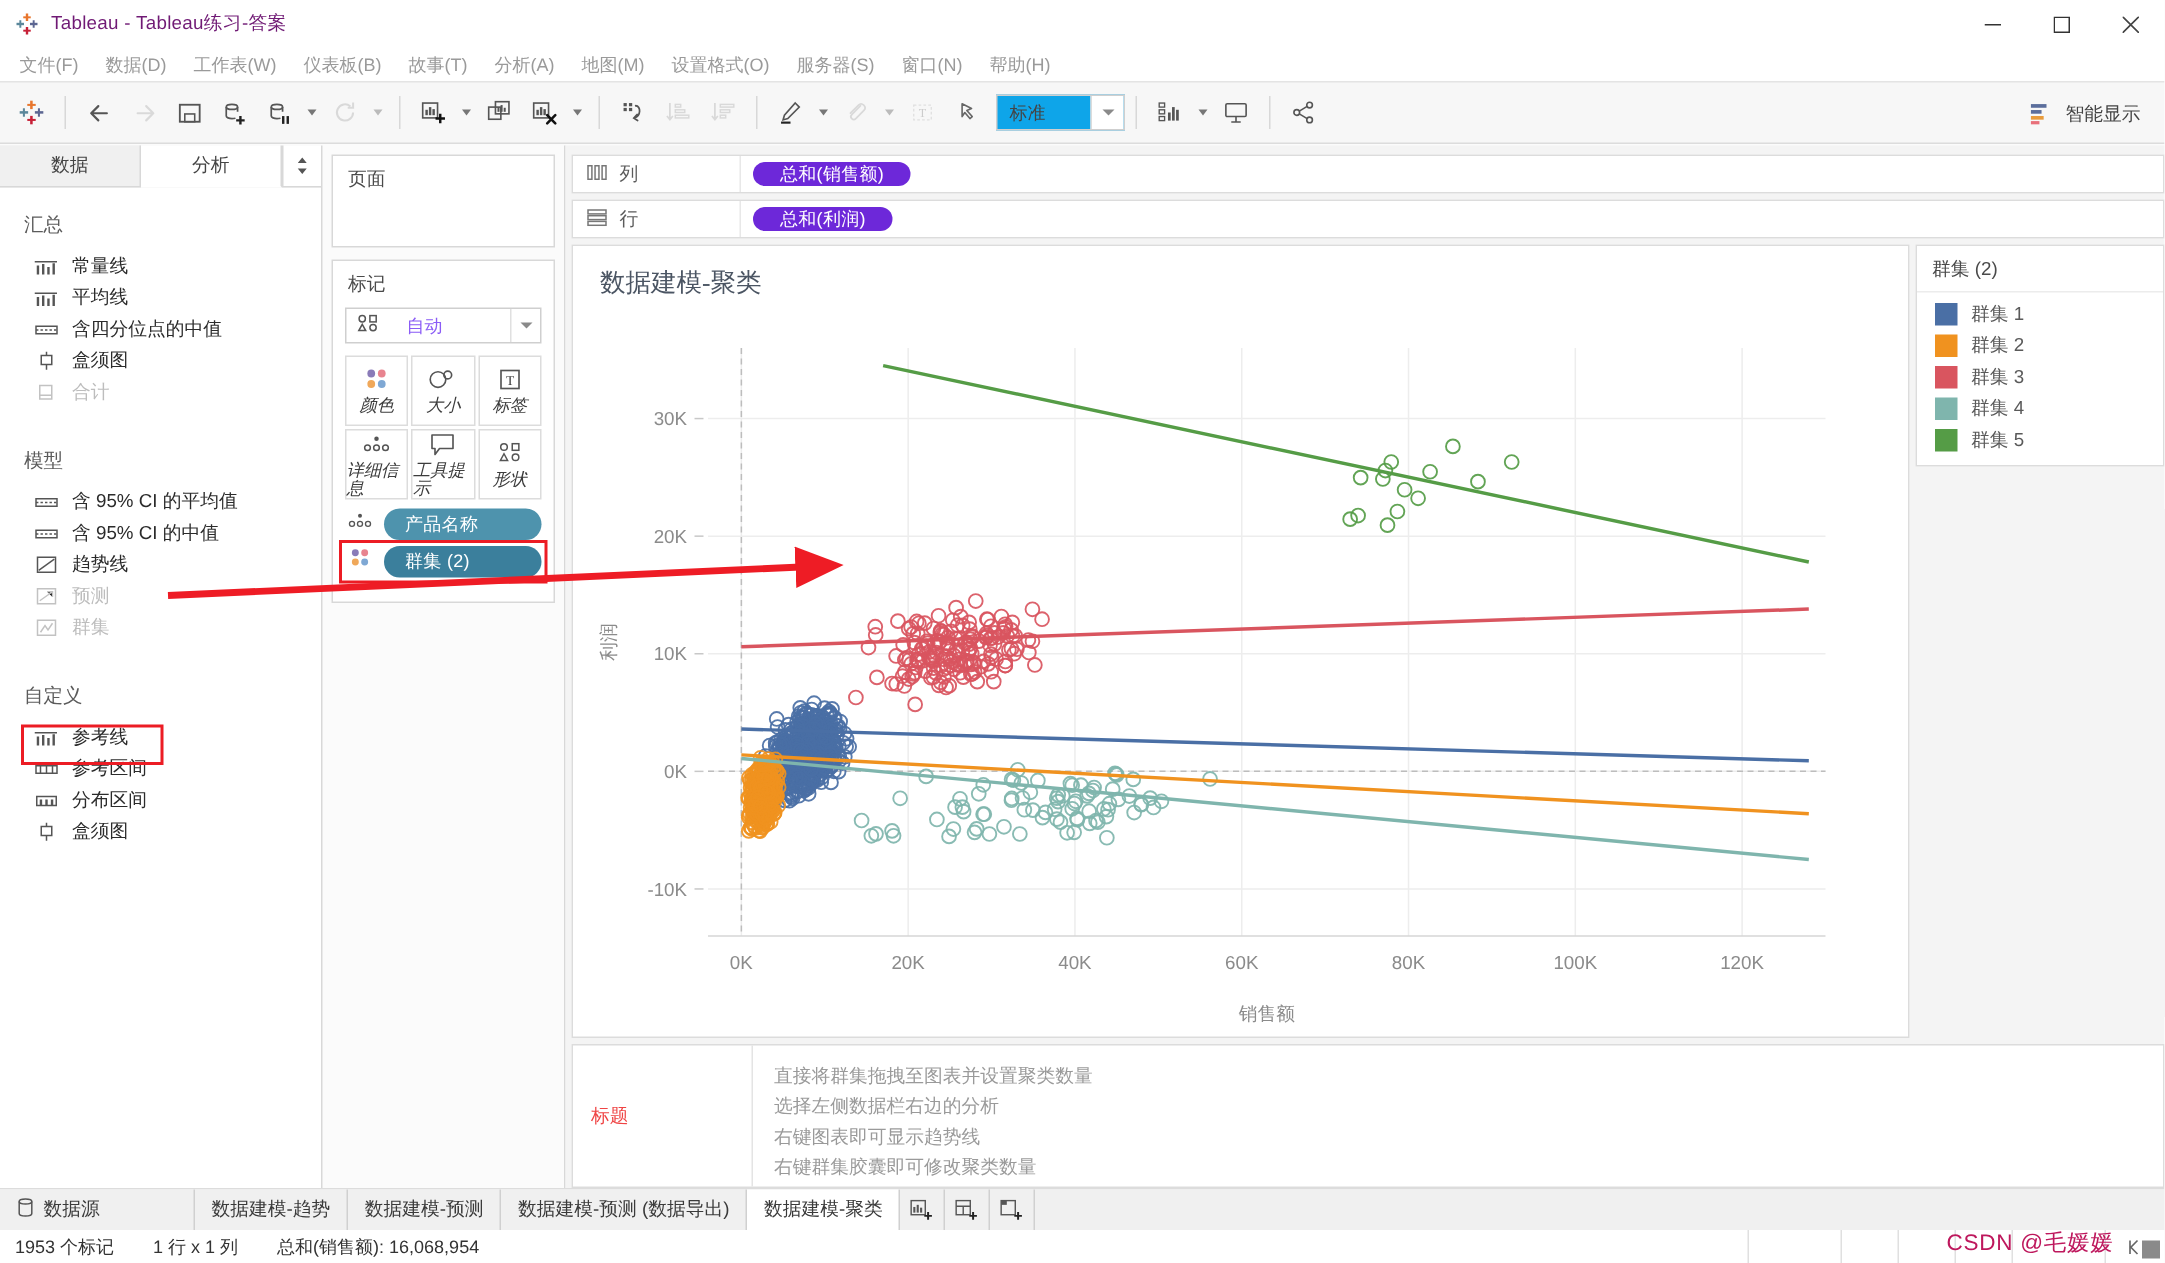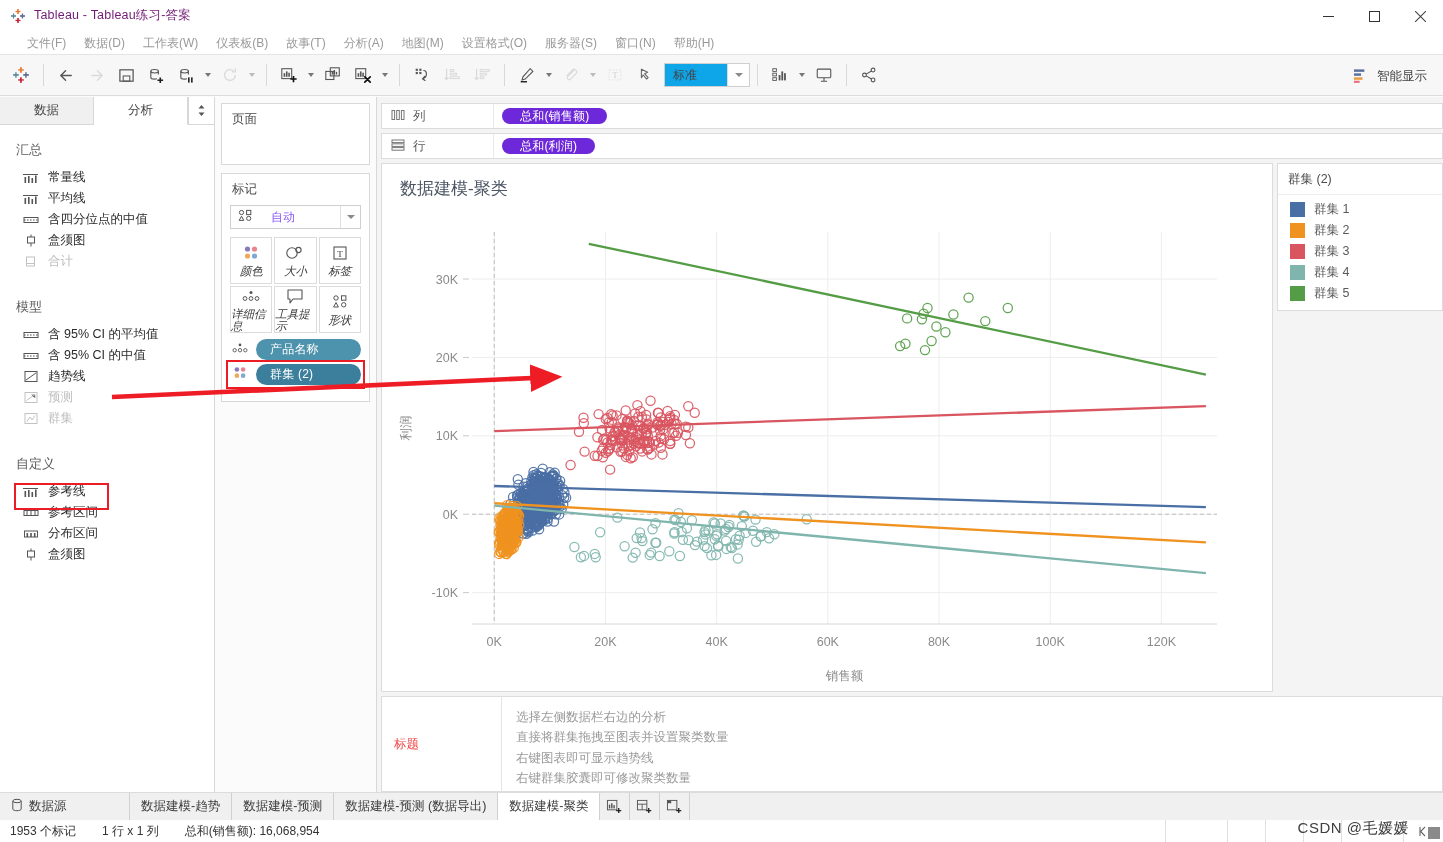--- a/index.html
+++ b/index.html
@@ -18,21 +18,21 @@
   }
   .tb-icon { width: 16px; height: 16px; margin: 0 8px 0 10px; position: relative; }
   .tb-icon svg { display:block; }
   .tb-title { font-size: 12.5px; color: #701a75; letter-spacing: .2px; }
   .winbtns { position: absolute; right: 0; top: 0; height: 32px; display: flex; }
   .winbtn { width: 46px; height: 32px; display:flex; align-items:center; justify-content:center; color:#444; }
   .winbtn svg { display:block; }
 
   
   .menubar {
-    height: 22px; display: flex; align-items: center; padding-left: 18px;
+    height: 22px; display: flex; align-items: center; padding-left: 4px;
     background: #ffffff; font-size: 12px; color: #9a9a9a;
   }
   .menu-item { padding: 2px 9px; white-space: nowrap; cursor: default; }
 
   
   .toolbar {
     height: 42px; background: #f7f7f7; border-top: 1px solid #e4e4e4;
     border-bottom: 1px solid #dcdcdc; display: flex; align-items: center;
     padding-left: 6px; position: relative;
   }
@@ -145,21 +145,21 @@
   .tabspacer { flex:1; background:#f0f0f0; border-right:none; }
   .newbtn { width:30px; display:flex; align-items:center; justify-content:center; border-right:1px solid #d0d0d0; background:#f0f0f0; color:#4a4a4a;}
   .statusbar { height: 22px; background:#fff; display:flex; align-items:center; font-size:12px; color:#333; position:relative; }
   .st { padding-right: 26px; white-space:nowrap; }
   .st:first-child { padding-left: 10px; }
   .status-right { position:absolute; right:0; top:0; bottom:0; display:flex; align-items:stretch; }
   .sr-cell { width: 38px; border-left:1px solid #e0e0e0; }
   .sr-cell.w2 { width: 62px; }
   .sr-nav { width: 40px; border-left:1px solid #e0e0e0; display:flex; align-items:center; justify-content:center; gap:3px; color:#666; }
   .watermark {
-    position:absolute; right: 34px; bottom: 4px; font-size: 15px; color: #404040;
+    position:absolute; right: 34px; bottom: 4px; font-size: 15px; color: #be185d;
     letter-spacing: .5px; pointer-events:none; font-family:"Liberation Sans", sans-serif;
   }
   .corner-grip { position:absolute; right:3px; bottom:3px; width:12px; height:12px; background:#8a8a8a; }
 
   
   .arrow-layer { position:absolute; left:0; top:0; width:1443px; height:842px; pointer-events:none; z-index:40; }
   .chart-svg { position:absolute; left:0; top:0; }
 </style>
 </head>
 <body>
@@ -2088,22 +2088,22 @@
                 <span>群集 5</span>
               </div>
             </div>
           </div>
         </div>
       </div>
 
       <div class="caption">
         <div class="cap-lbl">标题</div>
         <div class="cap-body">
+          <div>直接将群集拖拽至图表并设置聚类数量</div>
           <div>选择左侧数据栏右边的分析</div>
-          <div>直接将群集拖拽至图表并设置聚类数量</div>
           <div>右键图表即可显示趋势线</div>
           <div>右键群集胶囊即可修改聚类数量</div>
         </div>
       </div>
     </div>
   </div>
 
   <div class="bottom">
     <div class="tabrow">
       <div class="btab ds">

